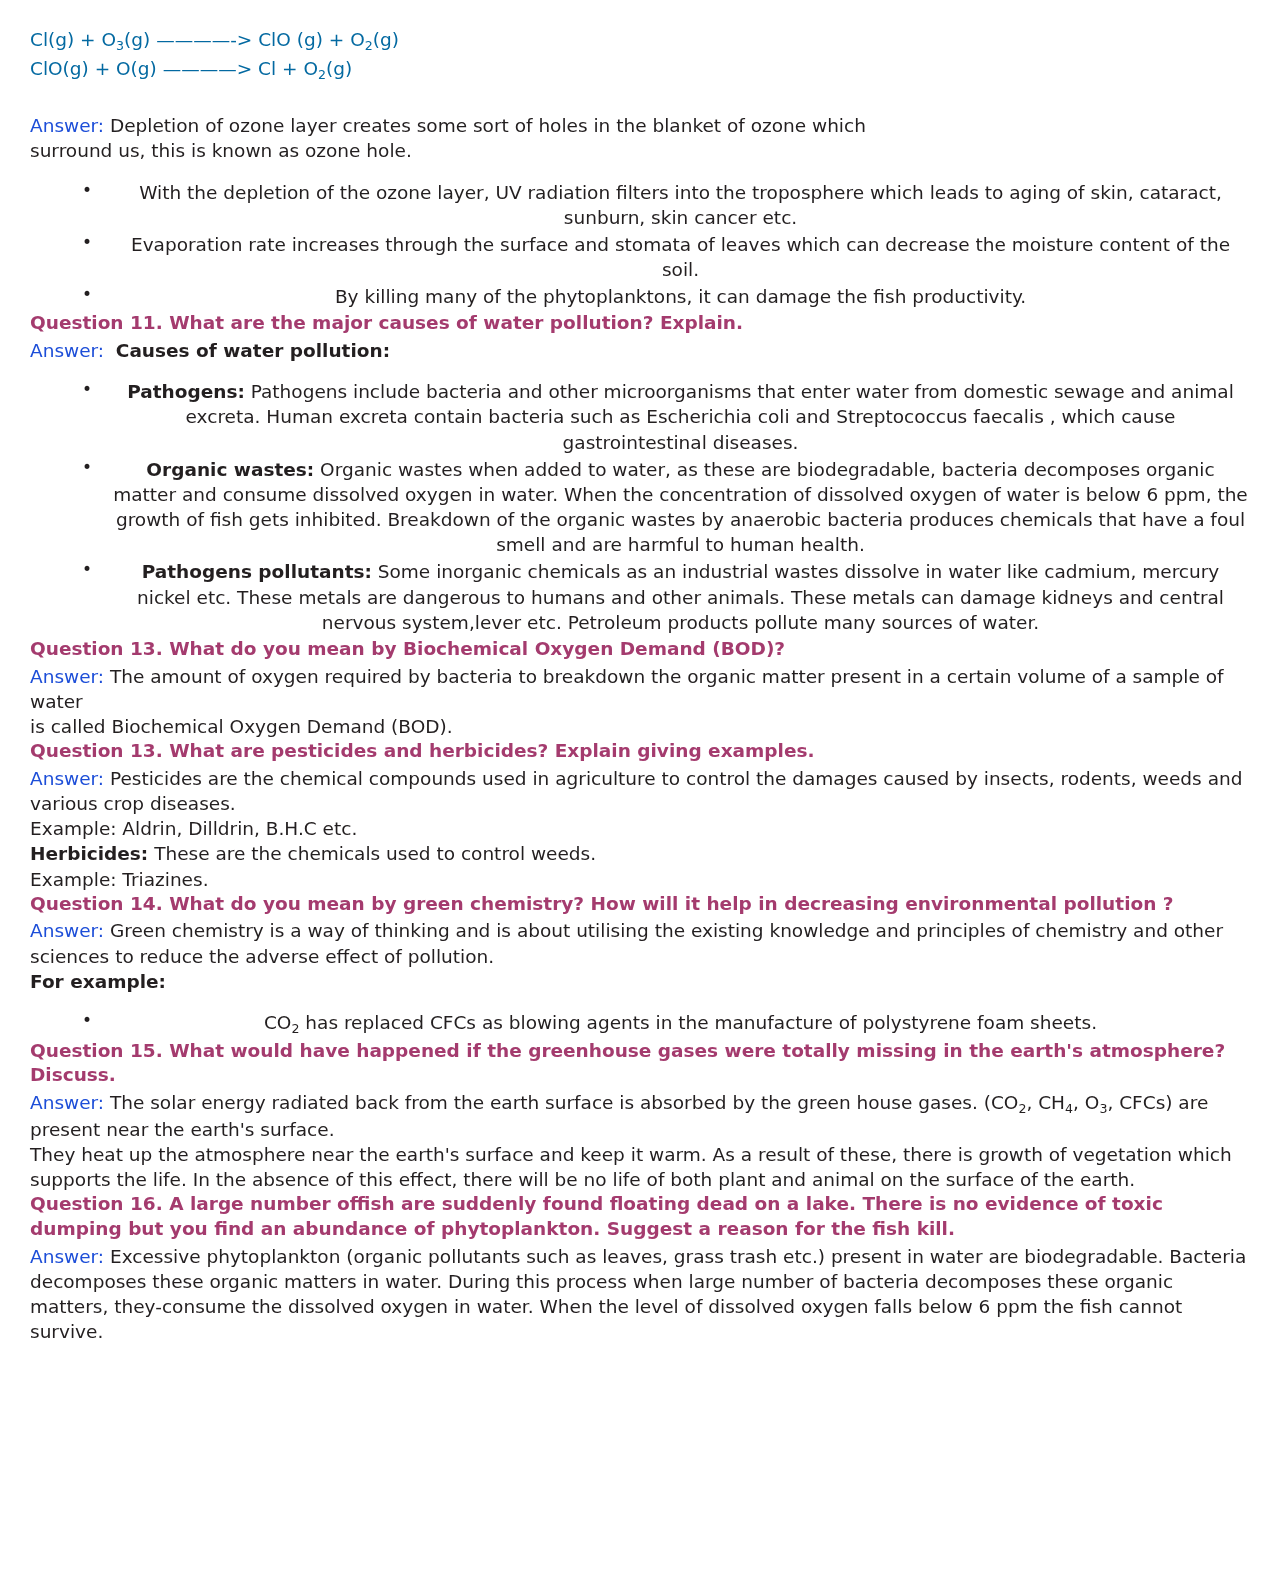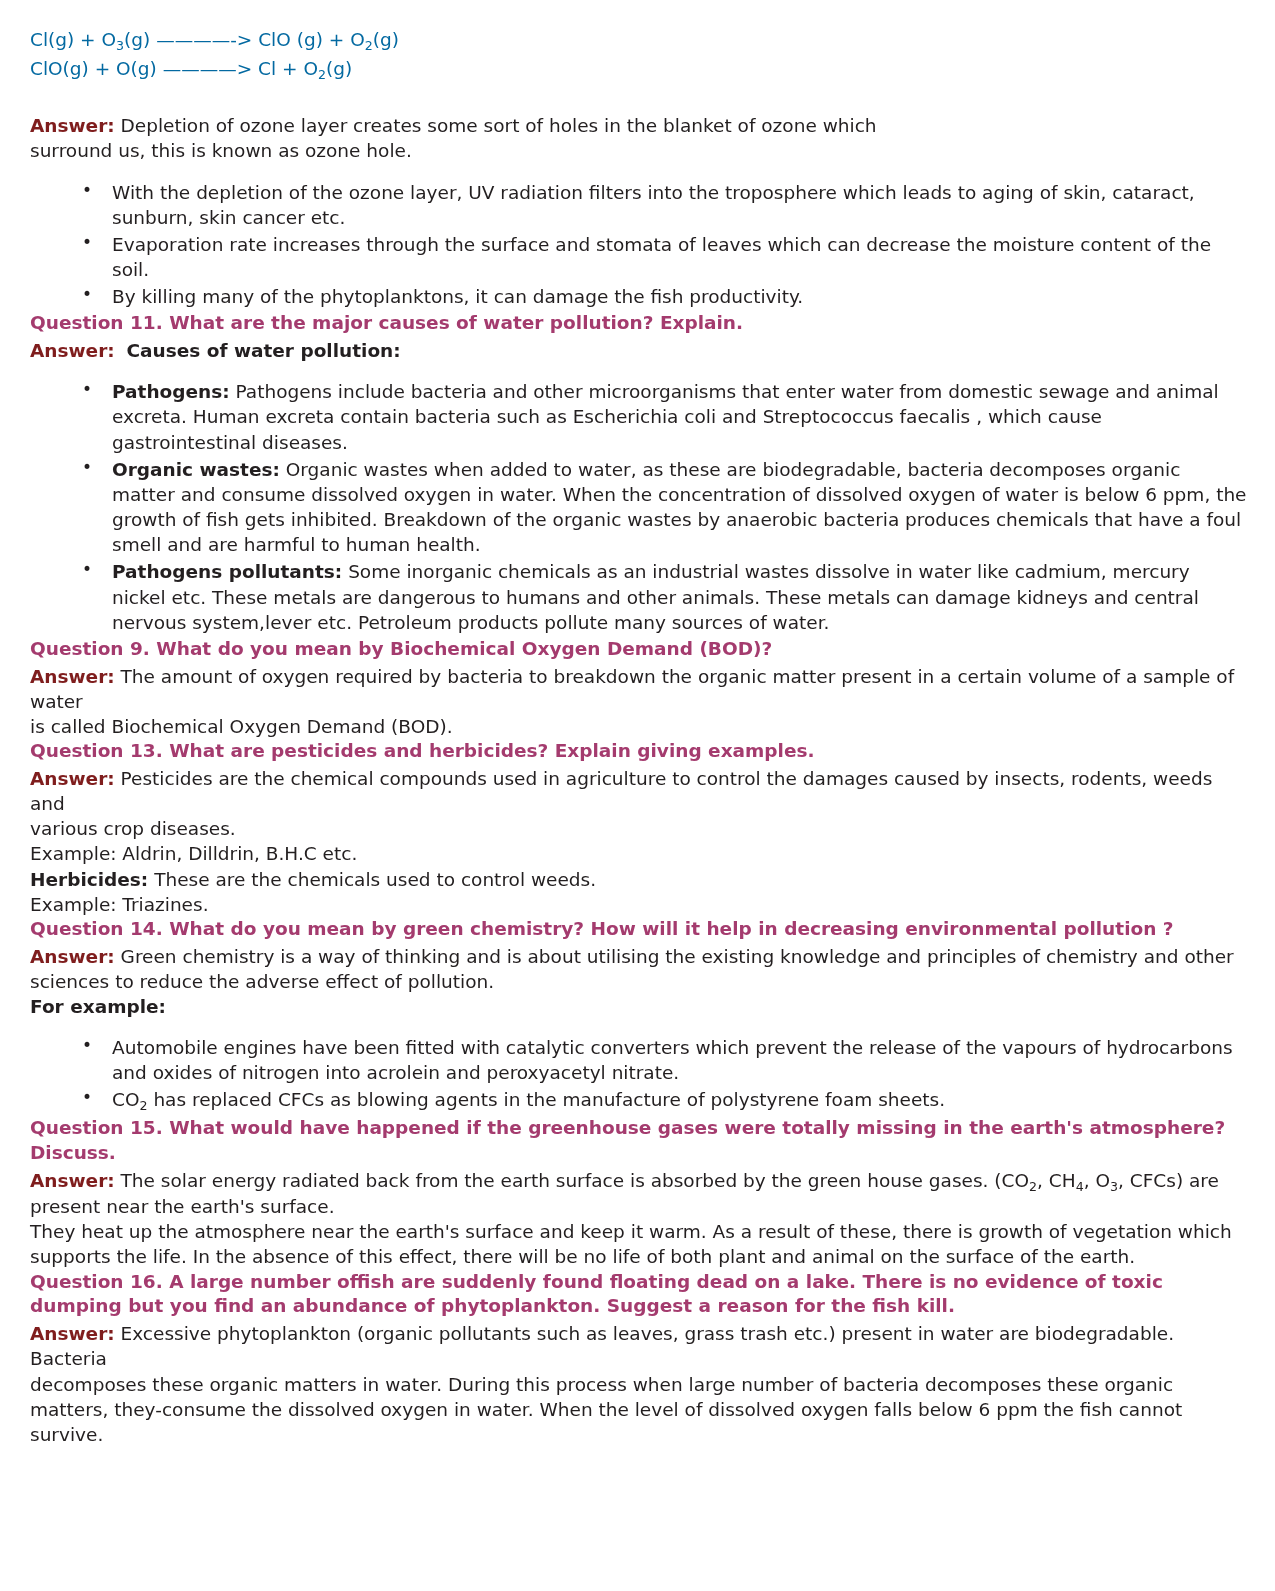--- a/index.html
+++ b/index.html
@@ -36,36 +36,37 @@
   }
   .q.spaced { }
 
   .ans-p {
     font-size: 18.5px;
     line-height: 1.36;
     margin: 0;
     color: #231f20;
   }
   .ans-label {
-    color: #7f1d1d;
-    font-weight: bold;
+    color: #1d4ed8;
+    font-weight: normal;
   }
   .bold { font-weight: bold; }
 
   ul.bullets {
     margin: 16px 0 0 0;
     padding: 0 0 0 52px;
     list-style: none;
   }
   ul.bullets li {
     position: relative;
     font-size: 18.5px;
     line-height: 1.36;
     margin-bottom: 2px;
     padding-left: 30px;
+    text-align: center;
   }
   ul.bullets li::before {
     content: "\2022";
     position: absolute;
     left: 0;
     top: -1px;
     font-size: 17px;
     color: #231f20;
   }
 </style>
@@ -87,30 +88,29 @@
   </ul>
 
   <div class="q spaced">Question 11. What are the major causes of water pollution? Explain.</div>
   <p class="ans-p"><span class="ans-label">Answer:</span>&nbsp; <span class="bold">Causes of water pollution:</span></p>
   <ul class="bullets">
     <li><span class="bold">Pathogens:</span><span> Pathogens include bacteria and other microorganisms that enter water from domestic sewage and animal excreta. Human excreta contain bacteria such as Escherichia coli and Streptococcus faecalis , which cause gastrointestinal diseases.</span></li>
     <li><span class="bold">Organic wastes:</span><span> Organic wastes when added to water, as these are biodegradable, bacteria decomposes organic matter and consume dissolved oxygen in water. When the concentration of dissolved oxygen of water is below 6 ppm, the growth of fish gets inhibited. Breakdown of the organic wastes by anaerobic bacteria produces chemicals that have a foul smell and are harmful to human health.</span></li>
     <li><span class="bold">Pathogens pollutants:</span><span> Some inorganic chemicals as an industrial wastes dissolve in water like cadmium, mercury nickel etc. These metals are dangerous to humans and other animals. These metals can damage kidneys and central nervous system,lever etc. Petroleum products pollute many sources of water.</span></li>
   </ul>
 
-  <div class="q spaced">Question 9. What do you mean by Biochemical Oxygen Demand (BOD)?</div>
+  <div class="q spaced">Question 13. What do you mean by Biochemical Oxygen Demand (BOD)?</div>
   <p class="ans-p"><span class="ans-label">Answer:</span> <span>The amount of oxygen required by bacteria to breakdown the organic matter present in a certain volume of a sample of water</span><br><span>is called Biochemical Oxygen Demand (BOD).</span></p>
 
   <div class="q spaced">Question 13. What are pesticides and herbicides? Explain giving examples.</div>
   <p class="ans-p"><span class="ans-label">Answer:</span> <span>Pesticides are the chemical compounds used in agriculture to control the damages caused by insects, rodents, weeds and</span><br><span>various crop diseases.</span><br><span>Example: Aldrin, Dilldrin, B.H.C etc.</span><br><span class="bold">Herbicides:</span><span> These are the chemicals used to control weeds.</span><br><span>Example: Triazines.</span></p>
 
   <div class="q spaced">Question 14. What do you mean by green chemistry? How will it help in decreasing environmental pollution ?</div>
   <p class="ans-p"><span class="ans-label">Answer:</span> <span>Green chemistry is a way of thinking and is about utilising the existing knowledge and principles of chemistry and other</span><br><span>sciences to reduce the adverse effect of pollution.</span><br><span class="bold">For example:</span></p>
   <ul class="bullets">
-    <li>Automobile engines have been fitted with catalytic converters which prevent the release of the vapours of hydrocarbons and oxides of nitrogen into acrolein and peroxyacetyl nitrate.</li>
     <li>CO<sub>2</sub> has replaced CFCs as blowing agents in the manufacture of polystyrene foam sheets.</li>
   </ul>
 
   <div class="q spaced">Question 15. What would have happened if the greenhouse gases were totally missing in the earth's atmosphere? Discuss.</div>
   <p class="ans-p"><span class="ans-label">Answer:</span> <span>The solar energy radiated back from the earth surface is absorbed by the green house gases. (CO<sub>2</sub>, CH<sub>4</sub>, O<sub>3</sub>, CFCs) are</span><br><span>present near the earth's surface.</span><br><span>They heat up the atmosphere near the earth's surface and keep it warm. As a result of these, there is growth of vegetation which supports the life. In the absence of this effect, there will be no life of both plant and animal on the surface of the earth.</span></p>
 
   <div class="q spaced">Question 16. A large number offish are suddenly found floating dead on a lake. There is no evidence of toxic dumping but you find an abundance of phytoplankton. Suggest a reason for the fish kill.</div>
   <p class="ans-p"><span class="ans-label">Answer:</span> <span>Excessive phytoplankton (organic pollutants such as leaves, grass trash etc.) present in water are biodegradable. Bacteria</span><br><span>decomposes these organic matters in water. During this process when large number of bacteria decomposes these organic matters, they-consume the dissolved oxygen in water. When the level of dissolved oxygen falls below 6 ppm the fish cannot survive.</span></p>
 
 </div>

